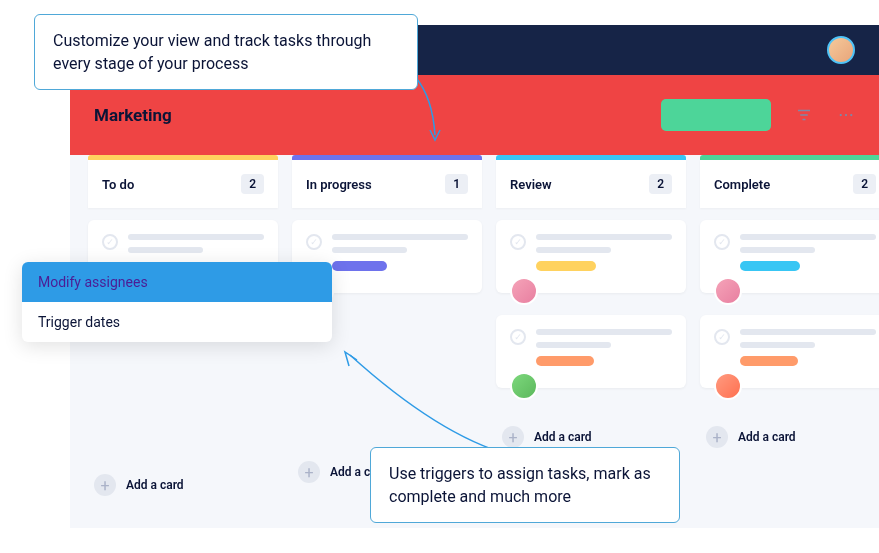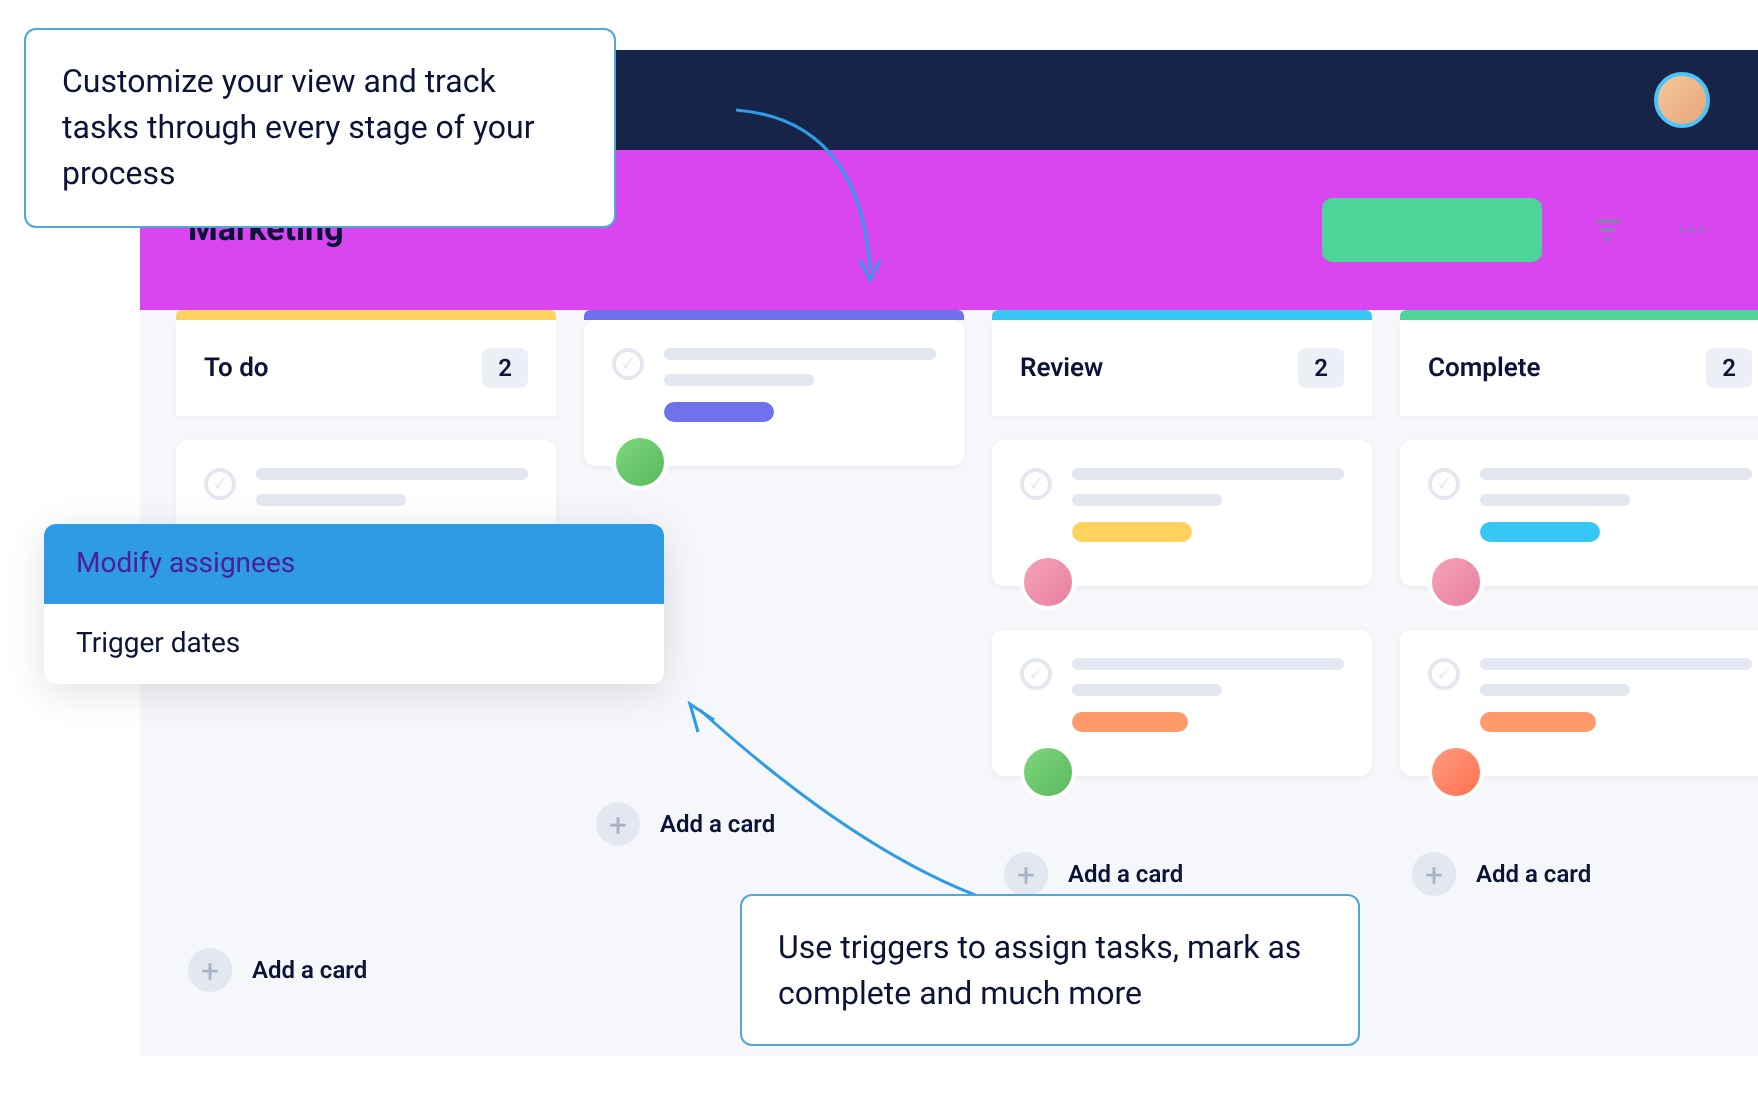--- a/index.html
+++ b/index.html
@@ -30,21 +30,21 @@
       border-radius: 12px 0 0 0;
     }
     .avatar-top {
       width: 28px;
       height: 28px;
       border-radius: 50%;
       background: linear-gradient(135deg, #f5c99b, #e8a57a);
       border: 2px solid #4fc3f7;
     }
     .board-header {
-      background: #d946ef;
+      background: #ef4444;
       padding: 24px 24px;
       display: flex;
       align-items: center;
       justify-content: space-between;
     }
     .board-title {
       font-size: 17px;
       font-weight: 700;
       color: #0b1437;
     }
@@ -192,22 +192,22 @@
       border: 1.5px solid #4fa8d8;
       border-radius: 6px;
       padding: 14px 18px;
       font-size: 16px;
       line-height: 1.45;
       color: #0b1437;
       z-index: 20;
     }
     .callout-1 {
       top: 14px;
-      left: 12px;
-      width: 296px;
+      left: 34px;
+      width: 384px;
     }
     .callout-2 {
       bottom: 30px;
       left: 370px;
       width: 310px;
     }
     .dropdown {
       position: absolute;
       top: 262px;
       left: 22px;
@@ -296,20 +296,24 @@
       </div>
       <div style="height:180px"></div>
       <div class="add-card">
         <div class="plus-circle">+</div>
         <span>Add a card</span>
       </div>
     </div>
 
     <div class="column">
       <div class="column-stripe stripe-purple"></div>
+      <div class="column-header">
+        <span class="column-title">In progress</span>
+        <span class="column-count">1</span>
+      </div>
       <div class="card" style="padding-bottom:22px">
         <div class="card-check"></div>
         <div class="card-lines">
           <div class="line line-long"></div>
           <div class="line line-short"></div>
         </div>
         <div class="card-tag tag-purple"></div>
         <div class="card-avatar av-green"></div>
       </div>
       <div style="height:148px"></div>

